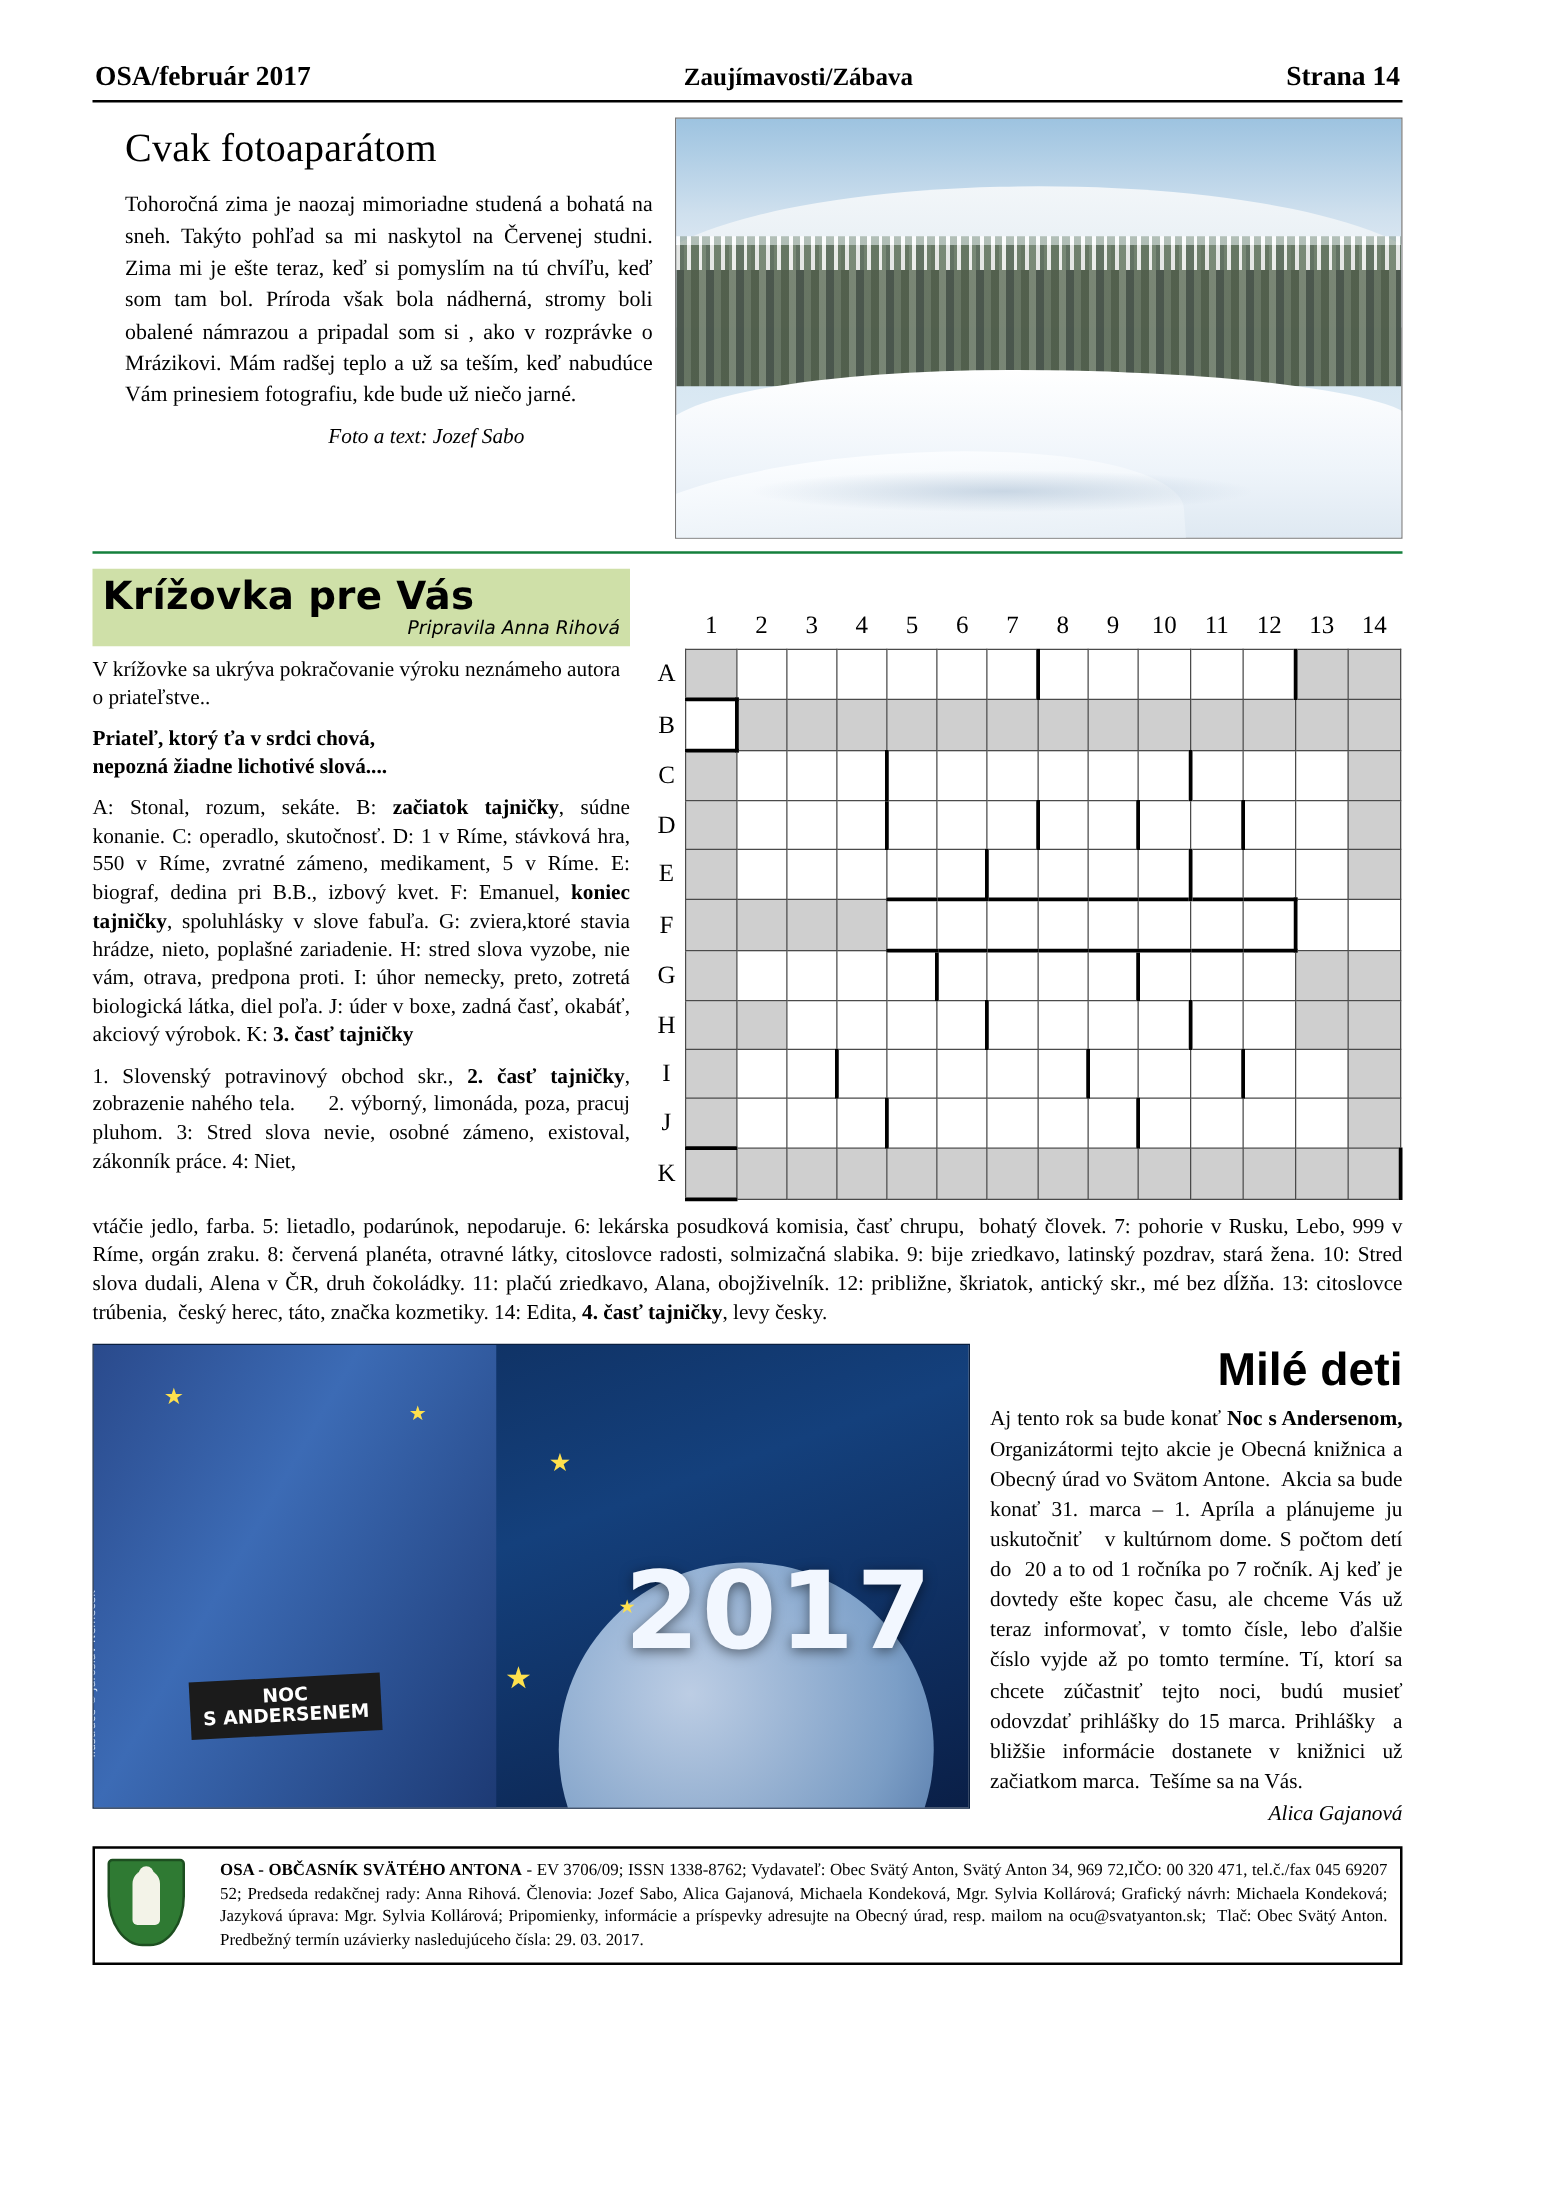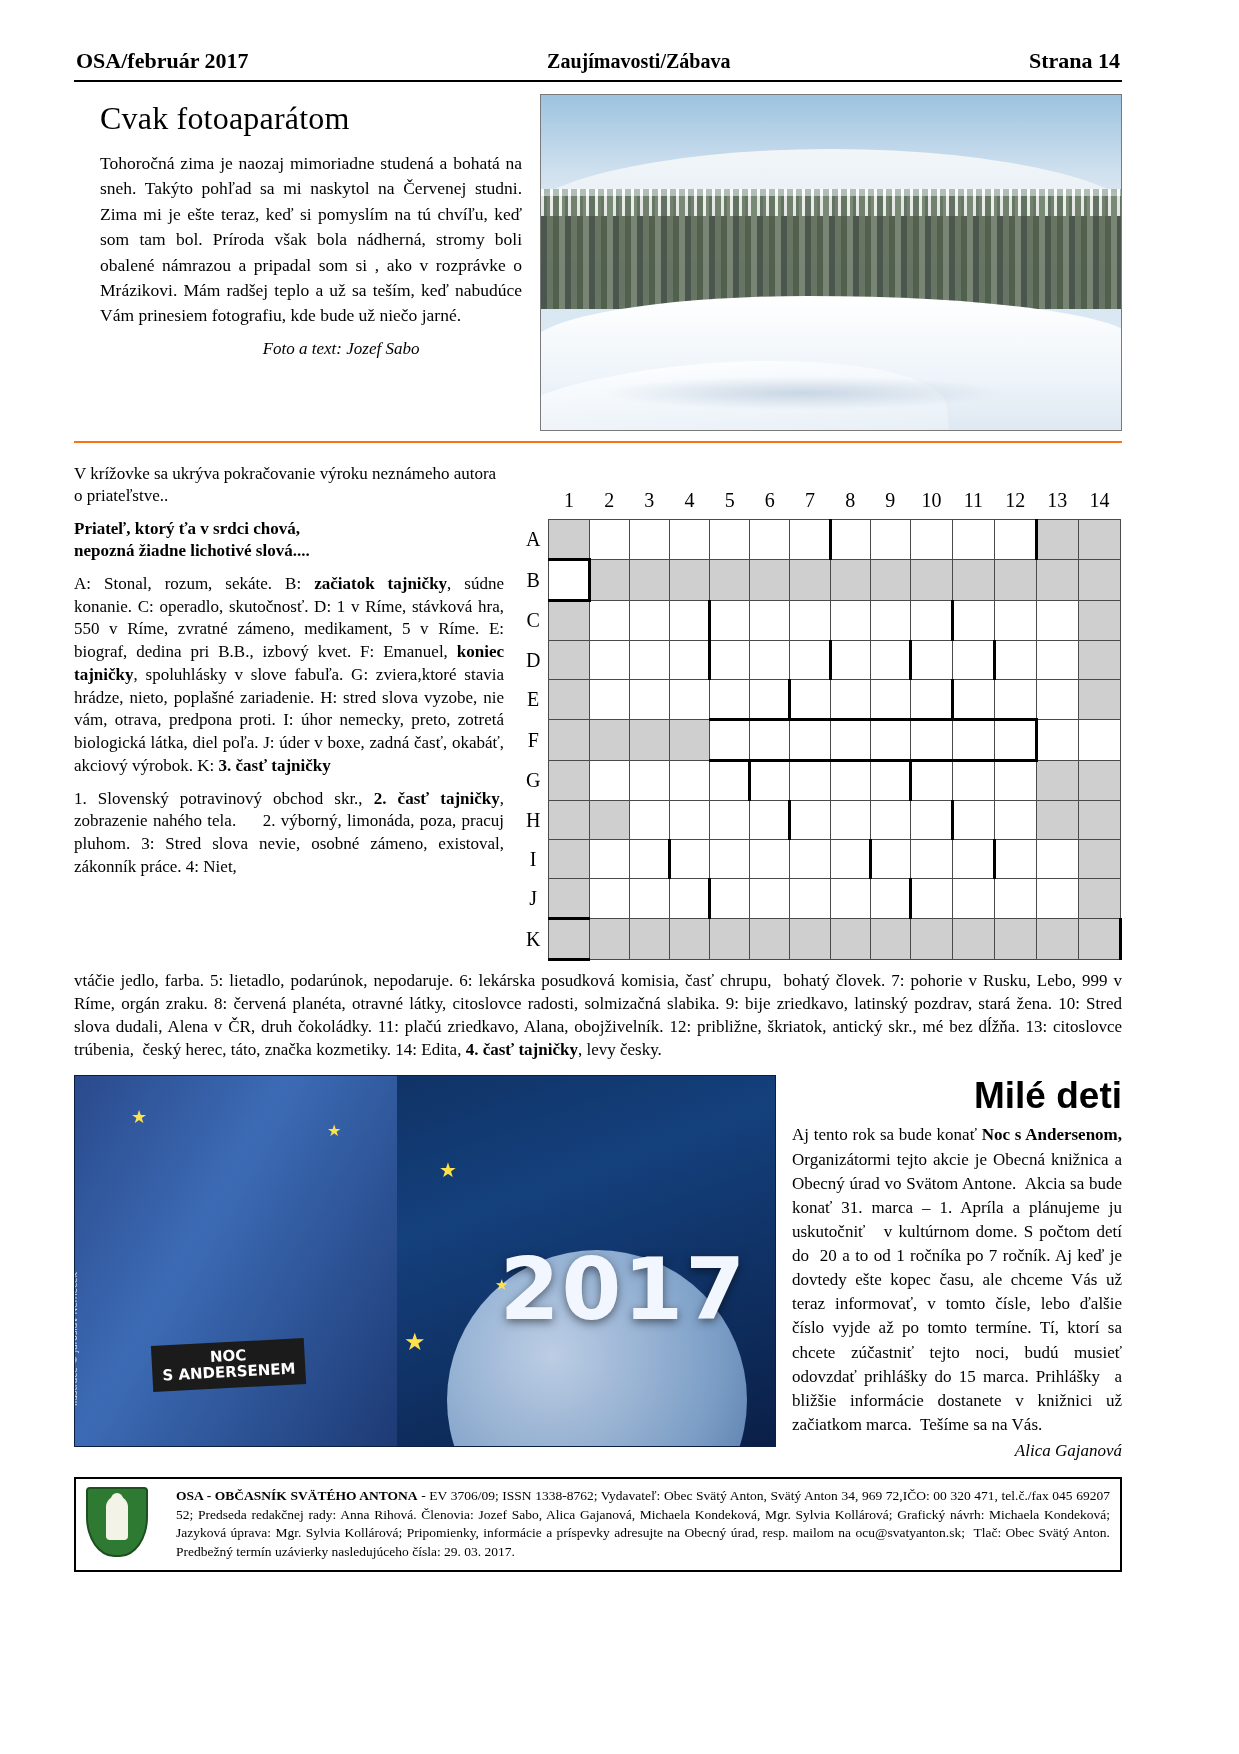--- a/index.html
+++ b/index.html
@@ -35,21 +35,21 @@
     border-bottom: 2px solid #000;
   }
   .masthead .mh-center { font-size: 20px; }
 
   
   .top-wrap {
     display: flex;
     gap: 18px;
     margin-top: 12px;
     padding-bottom: 10px;
-    border-bottom: 2px solid #f97316;
+    border-bottom: 2px solid #15803d;
   }
   .top-left {
     width: 470px;
     padding-left: 26px;
     box-sizing: border-box;
   }
   .top-left h1 {
     font-family: "Liberation Serif", serif;
     font-weight: normal;
     font-size: 32px;
@@ -381,20 +381,24 @@
       <div class="ph-trees"></div>
       <div class="ph-treetop"></div>
       <div class="ph-snow"></div>
       <div class="ph-snow2"></div>
       <div class="ph-shadow"></div>
     </div>
   </div>
 
   <div class="cross-wrap">
     <div class="cross-left">
+      <div class="cross-title-box">
+        <div class="cross-title">Krížovka pre Vás</div>
+        <div class="cross-sub">Pripravila Anna Rihová</div>
+      </div>
       <div class="cl-intro">V krížovke sa ukrýva pokračovanie výroku neznámeho autora o priateľstve..</div>
       <div class="cl-bold">
         <span>Priateľ, ktorý ťa v srdci chová,</span><br>
         <span>nepozná žiadne lichotivé slová....</span>
       </div>
       <div class="cl-body">A: Stonal, rozum, sekáte. B: <b>začiatok tajničky</b>, súdne konanie. C: operadlo, skutočnosť. D: 1 v Ríme, stávková hra, 550 v Ríme, zvratné zámeno, medikament, 5 v Ríme. E: biograf, dedina pri B.B., izbový kvet. F: Emanuel, <b>koniec tajničky</b>, spoluhlásky v slove fabuľa. G: zviera,ktoré stavia hrádze, nieto, poplašné zariadenie. H: stred slova vyzobe, nie vám, otrava, predpona proti. I: úhor nemecky, preto, zotretá biologická látka, diel poľa. J: úder v boxe, zadná časť, okabáť, akciový výrobok. K: <b>3. časť tajničky</b></div>
       <div class="cl-body">1. Slovenský potravinový obchod skr., <b>2. časť tajničky</b>, zobrazenie nahého tela.&nbsp;&nbsp;&nbsp;&nbsp;&nbsp;2. výborný, limonáda, poza, pracuj pluhom. 3: Stred slova nevie, osobné zámeno, existoval, zákonník práce. 4: Niet,</div>
     </div>
 
     <div class="grid-area">

